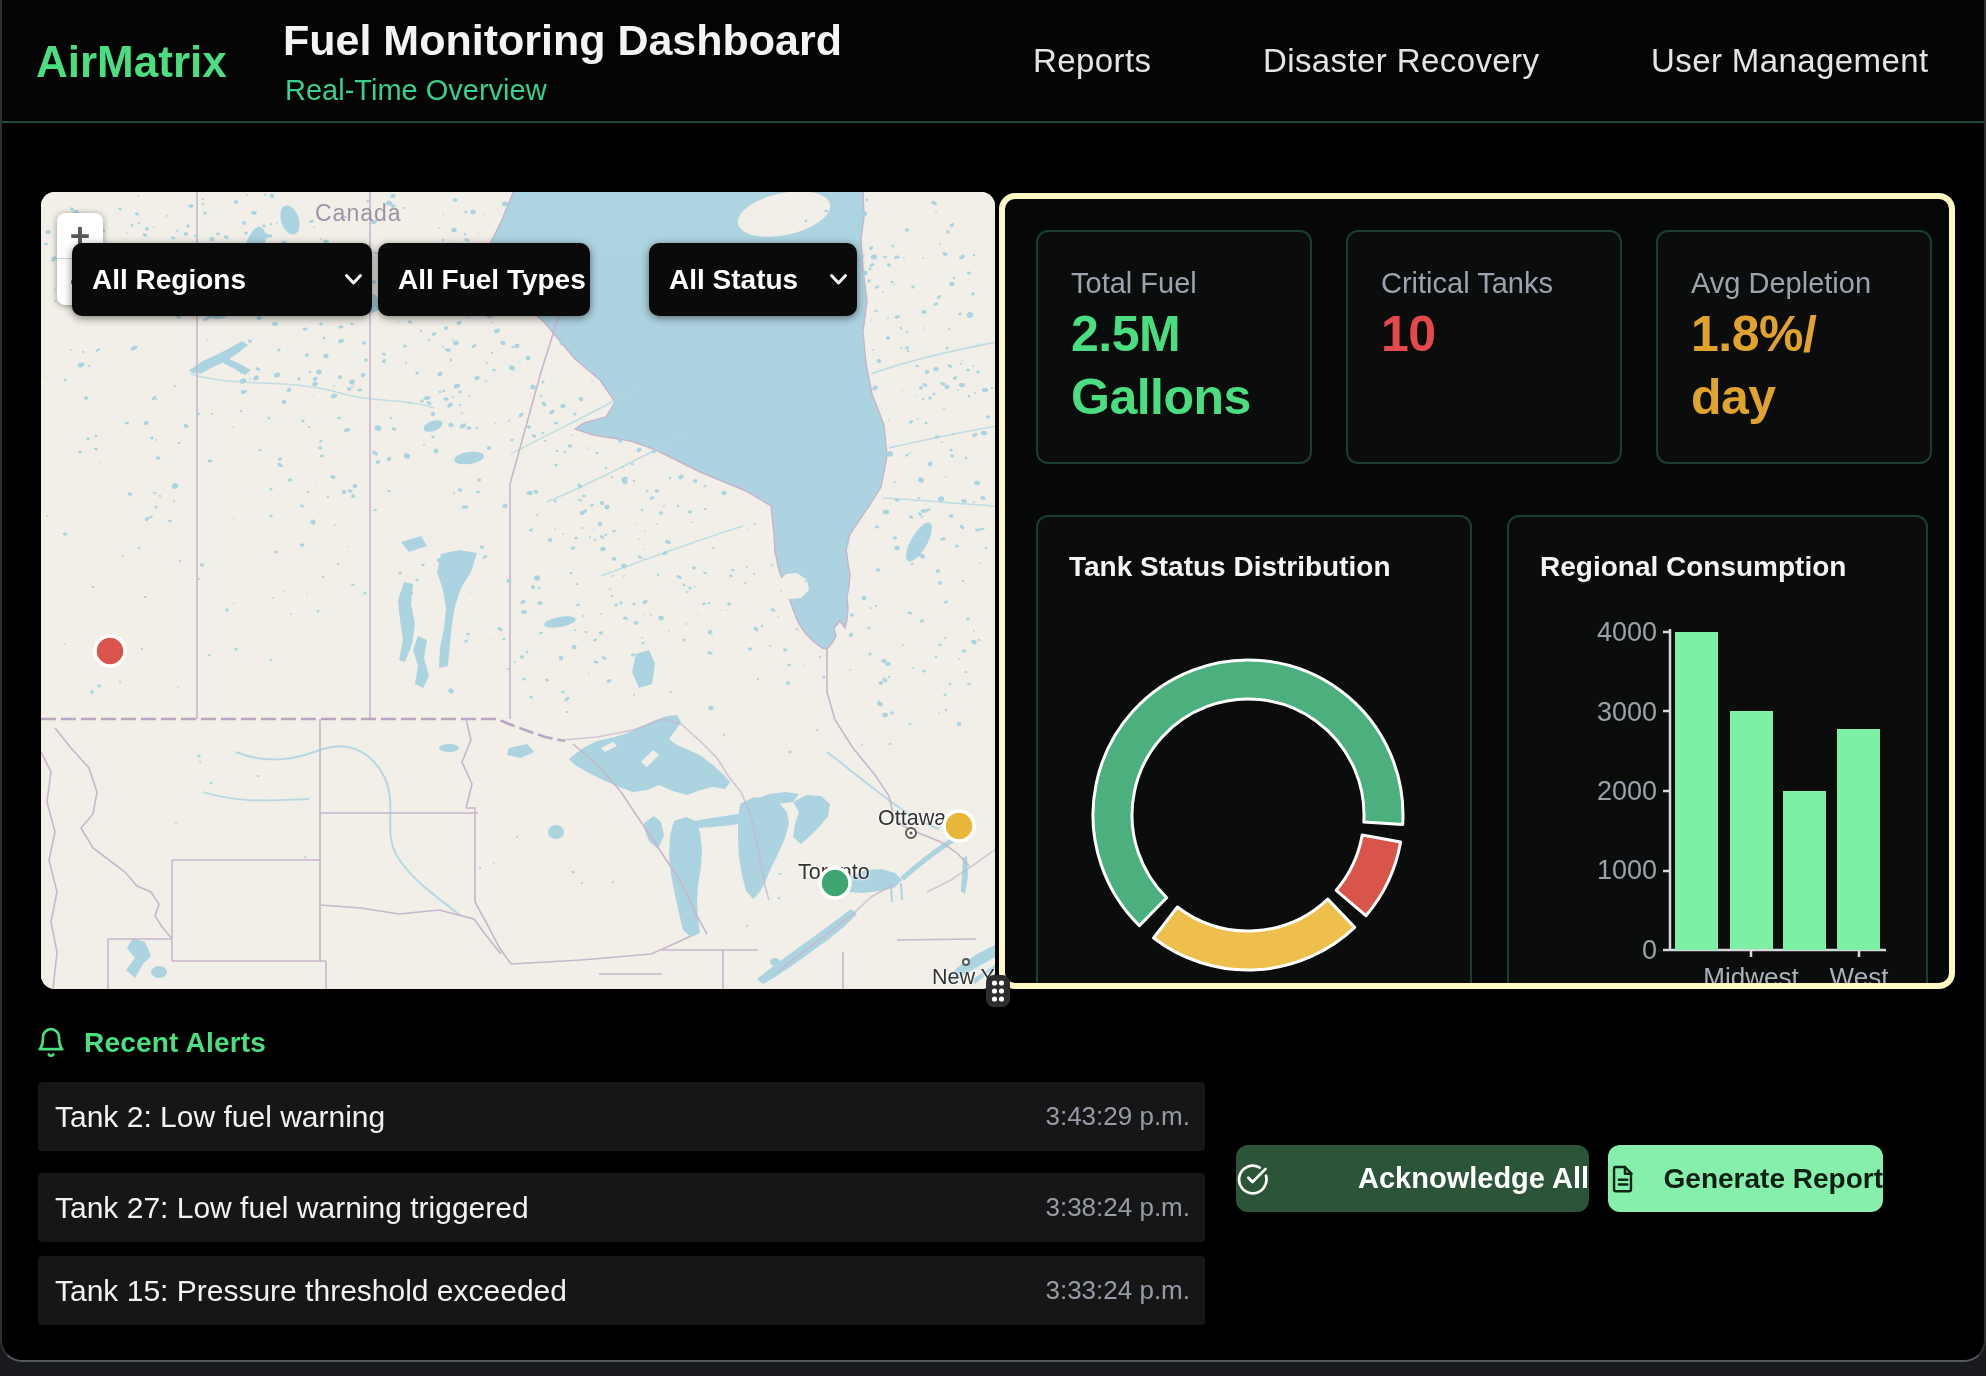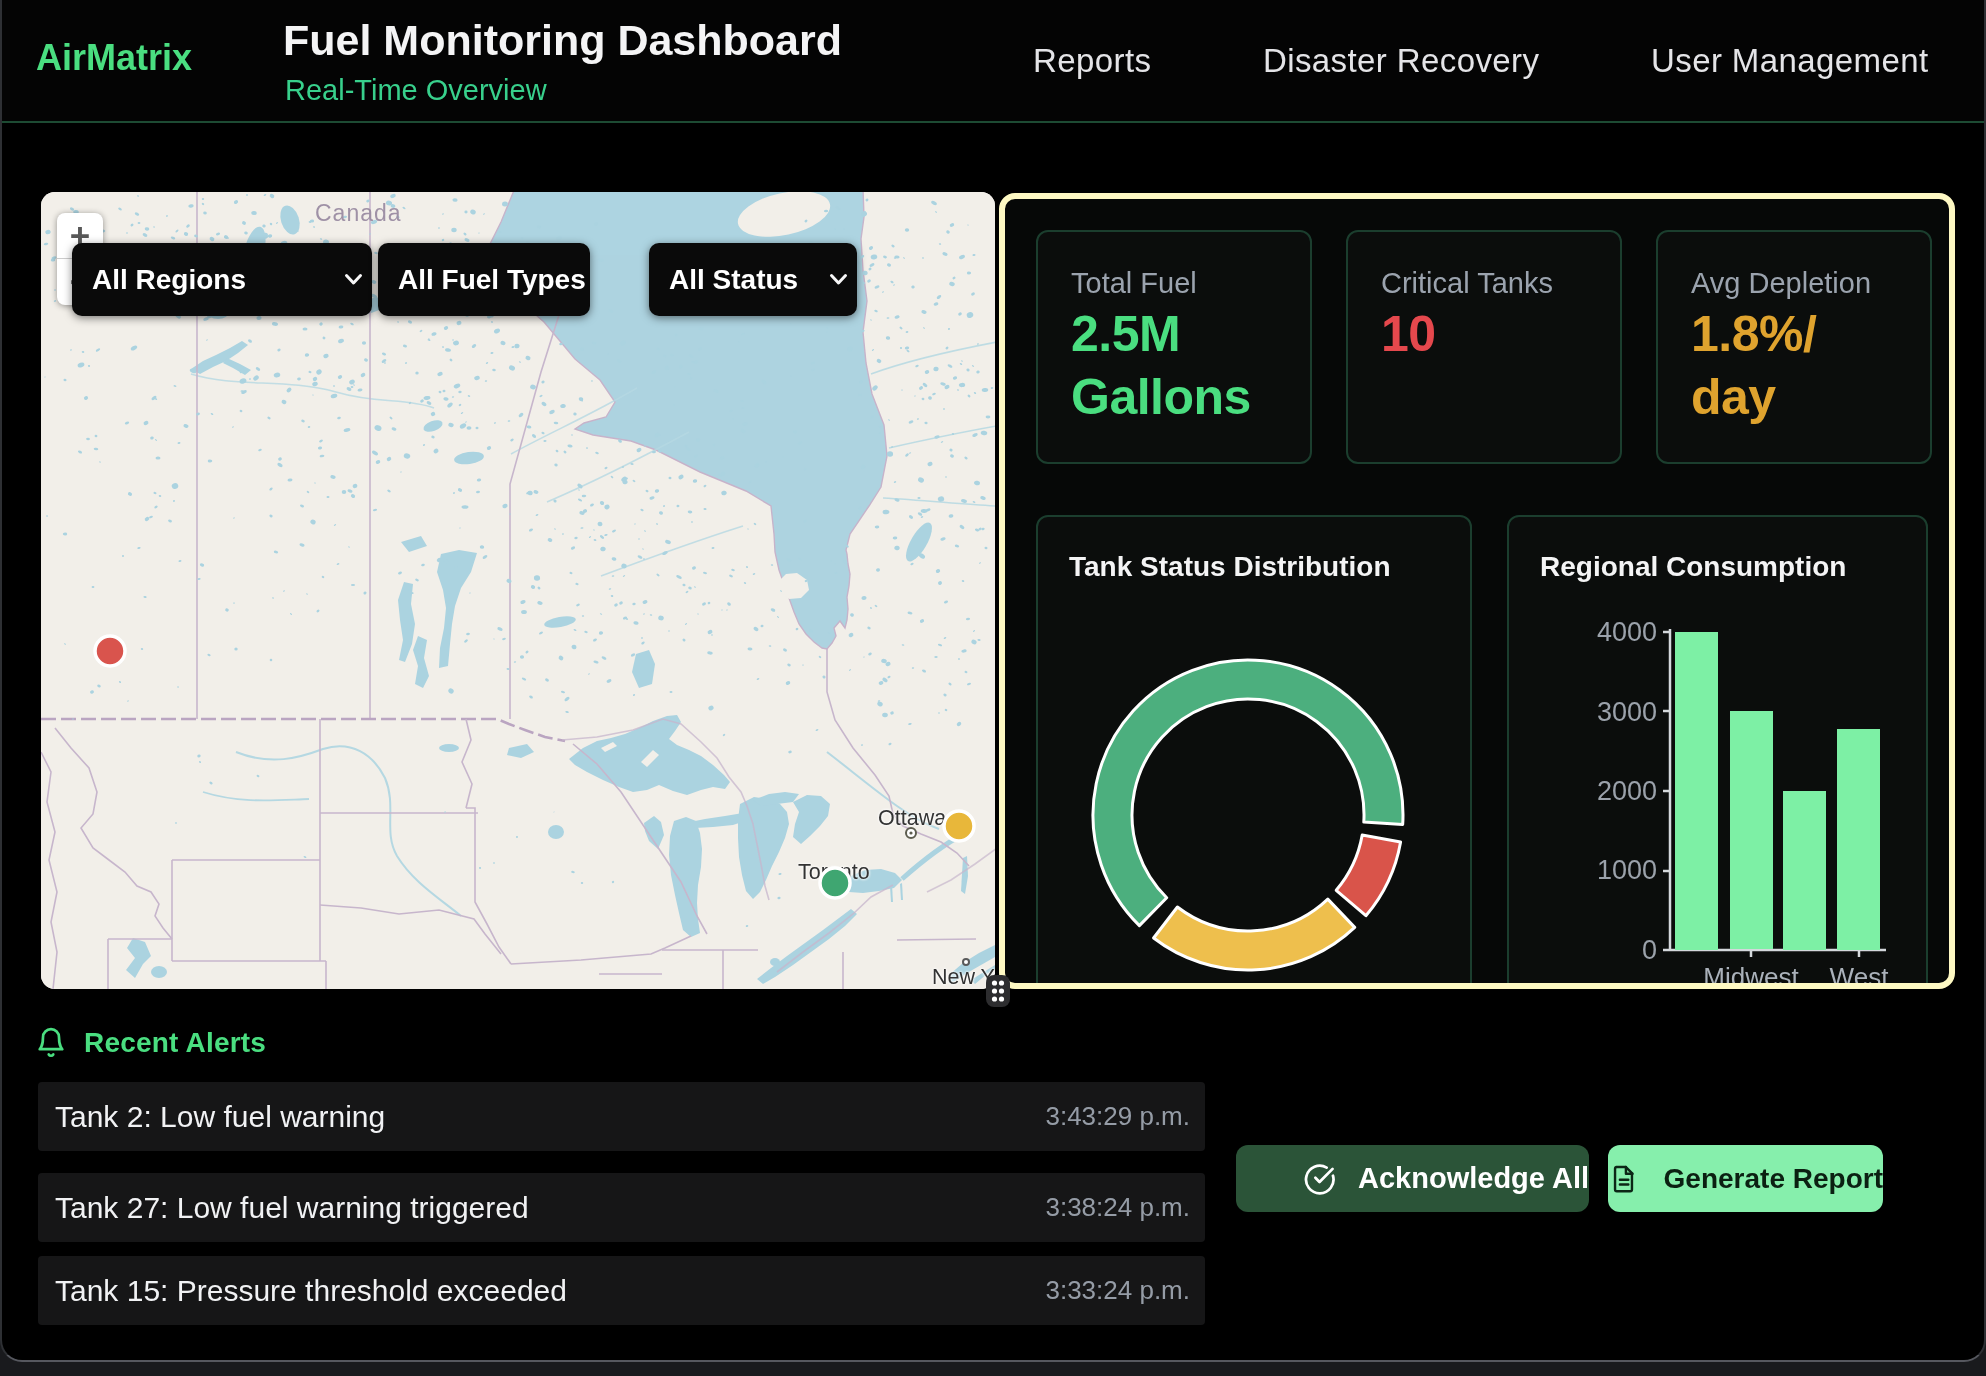--- a/index.html
+++ b/index.html
@@ -1,21 +1,21 @@
 <!DOCTYPE html>
 <html><head><meta charset="utf-8"><style>
 * { margin:0; padding:0; box-sizing:border-box; }
 html,body { width:1986px; height:1376px; background:#191a1d; font-family:"Liberation Sans",sans-serif; }
 .window { position:absolute; left:0; top:0; width:1986px; height:1362px; background:#000;
   border:2px solid #2e3034; border-top:none; border-bottom-color:#56585f; border-radius:0 0 22px 22px; overflow:hidden; }
 .abs { position:absolute; }
 
 header { position:absolute; left:0; top:0; width:100%; height:123px; background:#040404;
   border-bottom:2px solid #1d4b33; }
-.logo { position:absolute; left:34px; top:37px; font-size:36px; font-weight:bold; color:#4ade80; letter-spacing:0px; }
+.logo { position:absolute; left:34px; top:37px; font-size:44px; font-weight:bold; color:#4ade80; letter-spacing:0px; }
 .htitle { position:absolute; left:281px; top:16px; font-size:43px; font-weight:bold; color:#f4f4f5; letter-spacing:0px; }
 .hsub { position:absolute; left:283px; top:74px; font-size:29px; color:#38d08c; }
 .nav { position:absolute; top:0; height:121px; display:flex; align-items:center; font-size:33px; color:#e4e4e7; letter-spacing:0.4px; }
 
 .mapbox { position:absolute; left:39px; top:192px; width:954px; height:797px; border-radius:14px; overflow:hidden; background:#f2efe9; }
 .zoomctl { position:absolute; left:16px; top:21px; width:46px; height:92px; background:#fff; border-radius:8px;
   box-shadow:0 1px 6px rgba(0,0,0,0.4); color:#585858; font-size:35px; font-weight:bold; text-align:center; }
 .zoomctl div { height:46px; line-height:46px; }
 .zoomctl div:first-child { border-bottom:1px solid #ccc; }
 .dd { position:absolute; top:51px; height:73px; background:#0a0a0a; border-radius:10px; color:#fff;
@@ -32,21 +32,21 @@
 .ccard { position:absolute; top:316px; height:520px; background:#0b0d0c; border:2px solid #1b3e2e; border-radius:12px; overflow:hidden; }
 .ctitle { position:absolute; left:31px; top:34px; font-size:28px; font-weight:bold; color:#f4f4f5; }
 
 .alerts-h { position:absolute; left:33px; top:1025px; display:flex; align-items:center; }
 .alerts-h .t { margin-left:17px; font-size:28px; font-weight:bold; color:#4ade80; letter-spacing:0.2px; }
 .arow { position:absolute; left:36px; width:1167px; height:69px; background:#161617; border-radius:4px;
   display:flex; align-items:center; font-size:30px; color:#f1f2f4; }
 .arow .l { padding-left:17px; }
 .arow .r { margin-left:auto; padding-right:15px; font-size:26px; color:#959ca6; }
 .btn { position:absolute; top:1145px; height:67px; border-radius:12px; display:flex; align-items:center;
-  justify-content:flex-end; font-weight:bold; }
+  justify-content:space-between; font-weight:bold; }
 </style></head>
 <body>
 <div class="window">
   <header>
     <div class="logo">AirMatrix</div>
     <div class="htitle">Fuel Monitoring Dashboard</div>
     <div class="hsub">Real-Time Overview</div>
     <div class="nav" style="left:1031px;">Reports</div>
     <div class="nav" style="left:1261px;">Disaster Recovery</div>
     <div class="nav" style="left:1649px;">User Management</div>

